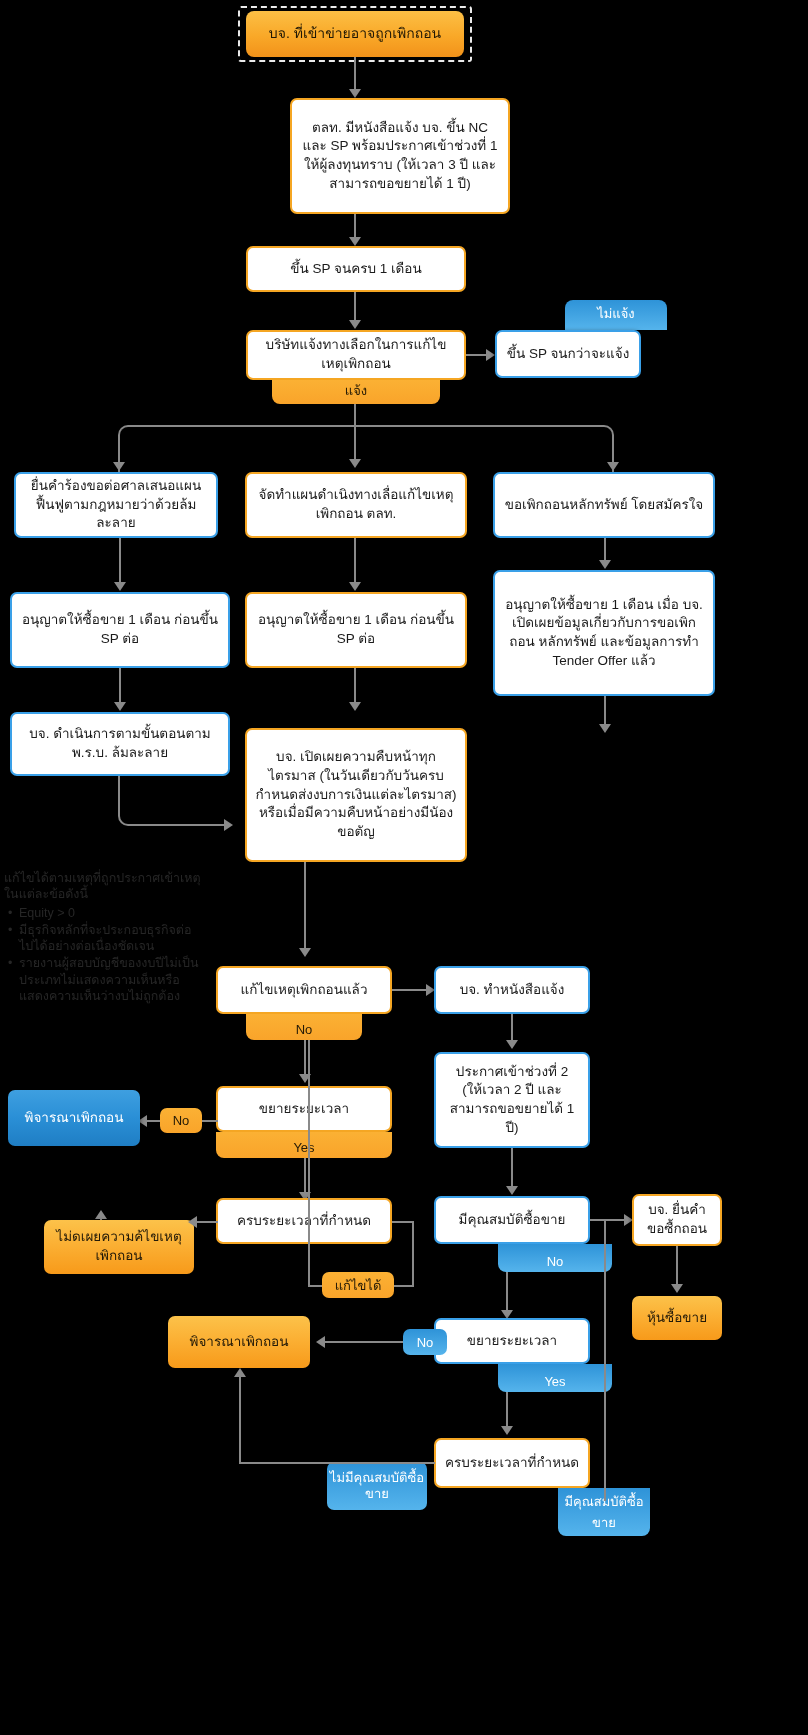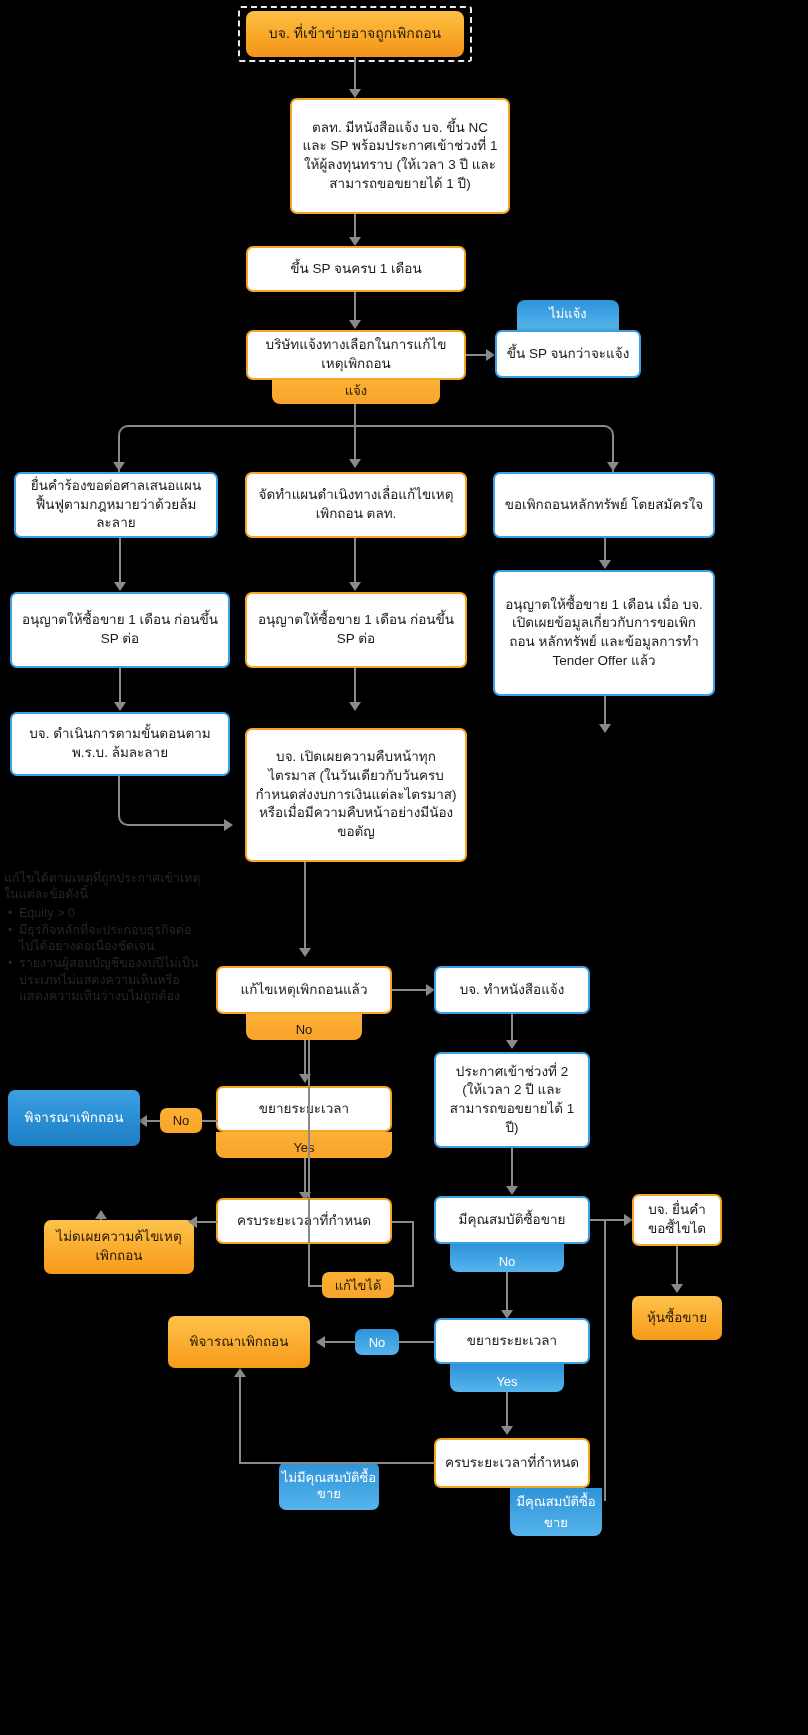--- a/index.html
+++ b/index.html
@@ -26,21 +26,21 @@
   .start{background:linear-gradient(180deg,#fcbf45 0%,#f9a828 55%,#f2921a 100%);
          color:#221905;font-size:14px;border-radius:8px;}
   .marquee{position:absolute;border:2px dashed #ffffff;border-radius:3px;
            box-sizing:border-box;opacity:.92;}
 
   
   .chip{position:absolute;box-sizing:border-box;display:flex;align-items:flex-end;
         justify-content:center;text-align:center;font-size:13px;
         border-radius:0 0 8px 8px;padding-bottom:3px;}
   .chip.o{background:linear-gradient(180deg,#fbb134 0%,#f9a42a 100%);color:#241a06;}
-  .chip.b{background:linear-gradient(180deg,#2e93d8 0%,#55b4ec 100%);color:#fff;}
+  .chip.b{background:linear-gradient(180deg,#2e93d8 0%,#55b4ec 100%);color:#fff;margin-left:48px;}
   .chip.top{border-radius:8px 8px 0 0;align-items:flex-start;padding-top:3px;padding-bottom:0;}
   .chip.pill{border-radius:7px;align-items:center;padding:0;}
   .chip.pill.two{line-height:1.25;}
 
   
   .ln{position:absolute;background:#8a8a8a;}
   .lv{width:2px;}
   .lh{height:2px;}
   .arw{position:absolute;width:0;height:0;}
   .arw.d{border-left:6px solid transparent;border-right:6px solid transparent;
@@ -185,21 +185,21 @@
   <div class="ln lh" style="left:308px;top:1285px;width:106px;"></div>
   <div class="ln lh" style="left:392px;top:1221px;width:22px;"></div>
   <div class="ln lv" style="left:308px;top:1040px;height:246px;"></div>
   <div class="chip o pill" style="left:322px;top:1272px;width:72px;height:26px;">แก้ไขได้</div>
 
   <div class="node white-b" style="left:434px;top:1196px;width:156px;height:48px;">มีคุณสมบัติซื้อขาย</div>
   <div class="chip b" style="left:450px;top:1244px;width:114px;height:28px;">No</div>
 
   <div class="ln lh" style="left:590px;top:1219px;width:36px;"></div>
   <div class="arw r" style="left:624px;top:1214px;"></div>
-  <div class="node white-o" style="left:632px;top:1194px;width:90px;height:52px;">บจ. ยื่นคำขอซื้ไขได</div>
+  <div class="node white-o" style="left:632px;top:1194px;width:90px;height:52px;">บจ. ยื่นคำขอซื้กถอน</div>
 
   <div class="ln lv" style="left:676px;top:1246px;height:42px;"></div>
   <div class="arw d" style="left:671px;top:1284px;"></div>
   <div class="node orange" style="left:632px;top:1296px;width:90px;height:44px;">หุ้นซื้อขาย</div>
 
   <div class="ln lv" style="left:506px;top:1272px;height:42px;"></div>
   <div class="arw d" style="left:501px;top:1310px;"></div>
 
   <div class="node white-b" style="left:434px;top:1318px;width:156px;height:46px;">ขยายระยะเวลา</div>
   <div class="chip b" style="left:450px;top:1364px;width:114px;height:28px;">Yes</div>

